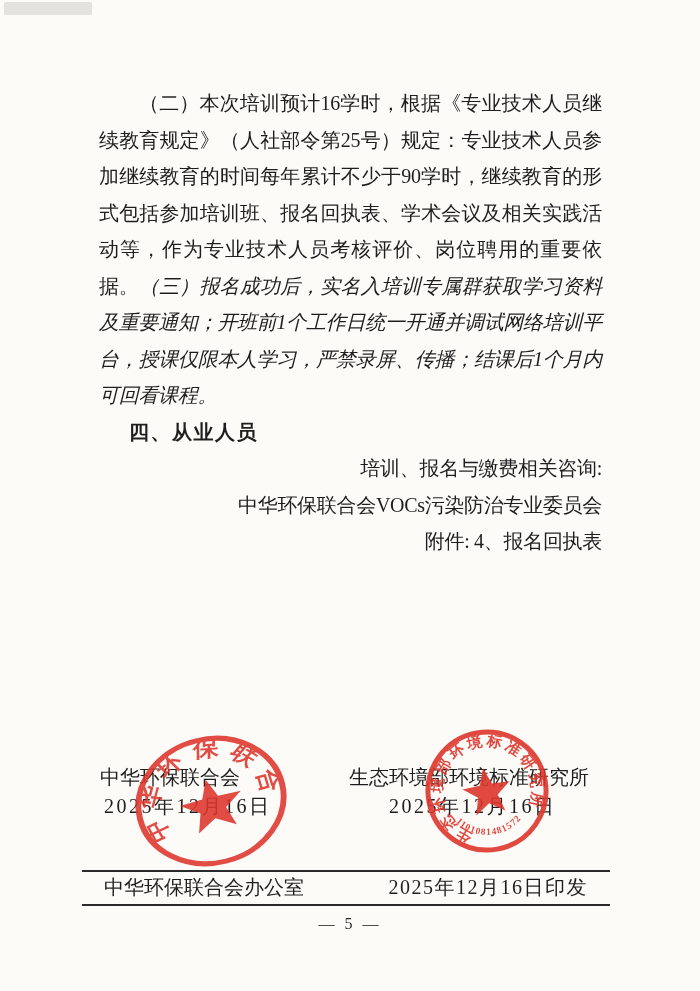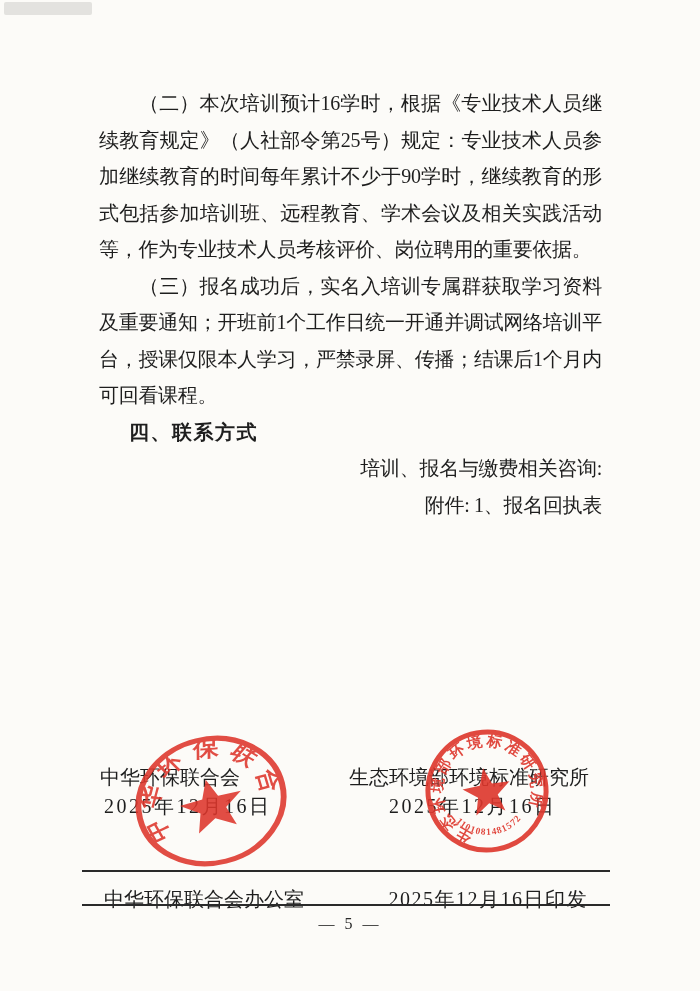--- a/index.html
+++ b/index.html
@@ -15,59 +15,60 @@
     background:#c9c9c5; opacity:.5; border-radius:2px;
   }
   .flow {
     position:absolute; left:99px; top:85px; width:503px;
     font-size:20px; line-height:36.5px; letter-spacing:-0.3px;
     text-align:justify; word-break:break-all;
   }
   .flow p { margin:0; }
   .p1 { height:73px; }
   .p2 { height:182.5px; text-indent:2em; }
-  .p3 { height:146px; text-indent:2em; }
+  .p3 { height:146px; text-indent:2em;font-style:italic; }
   .sec-heading { font-weight:bold; height:36.5px; padding-left:30px; letter-spacing:1.5px; text-align:left; }
   .cline { height:36.5px; padding-left:30px; text-align:right; }
   .att2 { padding-left:91px; }
   .sig { position:absolute; font-size:20px; line-height:28.5px; }
   .sig-left { left:100px; top:763px; }
   .sig-right { left:349px; top:763px; }
   .sig .date { letter-spacing:2.5px; }
   .sig-left .date { padding-left:4px; }
   .sig-right .date { padding-left:40px; }
   .seal { position:absolute; }
   .seal-left { left:128px; top:729px; }
   .seal-right { left:419px; top:723px; }
   .rule { position:absolute; left:82px; width:528px; height:2px; background:#2a2a2a; }
   .rule-1 { top:870px; }
   .rule-2 { top:904px; }
   .footer-row {
     position:absolute; left:82px; top:873px; width:528px; box-sizing:border-box;
     display:flex; justify-content:space-between; align-items:center;
-    padding:12px 22px; font-size:20px; line-height:29px;
+    padding:0 22px; font-size:20px; line-height:29px;
   }
   .footer-date { letter-spacing:1.5px;margin-left:10px; }
   .page-num {
     position:absolute; left:0; top:915px; width:700px;
     text-align:center; font-size:16px; letter-spacing:3px; color:#2b2b2b;
   }
   .seal text { font-family:"Liberation Serif","DejaVu Serif",serif; }
 </style>
 </head>
 <body>
 
 <div class="scan-artifact"></div>
 
 <div class="flow">
-  <p class="p2">（二）本次培训预计16学时，根据《专业技术人员继续教育规定》（人社部令第25号）规定：专业技术人员参加继续教育的时间每年累计不少于90学时，继续教育的形式包括参加培训班、远程教育、学术会议及相关实践活动等，作为专业技术人员考核评价、岗位聘用的重要依据。</p>
+  <p class="p2">（二）本次培训预计16学时，根据《专业技术人员继续教育规定》（人社部令第25号）规定：专业技术人员参加继续教育的时间每年累计不少于90学时，继续教育的形式包括参加培训班、报名回执表、学术会议及相关实践活动等，作为专业技术人员考核评价、岗位聘用的重要依据。</p>
   <p class="p3">（三）报名成功后，实名入培训专属群获取学习资料及重要通知；开班前1个工作日统一开通并调试网络培训平台，授课仅限本人学习，严禁录屏、传播；结课后1个月内可回看课程。</p>
-  <div class="sec-heading">四、联系方式</div>
+  <div class="sec-heading">四、从业人员</div>
   <div class="cline">培训、报名与缴费相关咨询:</div>
-  <div class="cline">附件: 1、报名回执表</div>
+  <div class="cline">中华环保联合会VOCs污染防治专业委员会</div>
+  <div class="cline">附件: 4、报名回执表</div>
 </div>
 
 <div class="sig sig-left">
   <div class="org">中华环保联合会</div>
   <div class="date">2025年12月16日</div>
 </div>
 
 <div class="sig sig-right">
   <div class="org">生态环境部环境标准研究所</div>
   <div class="date">2025年12月16日</div>

